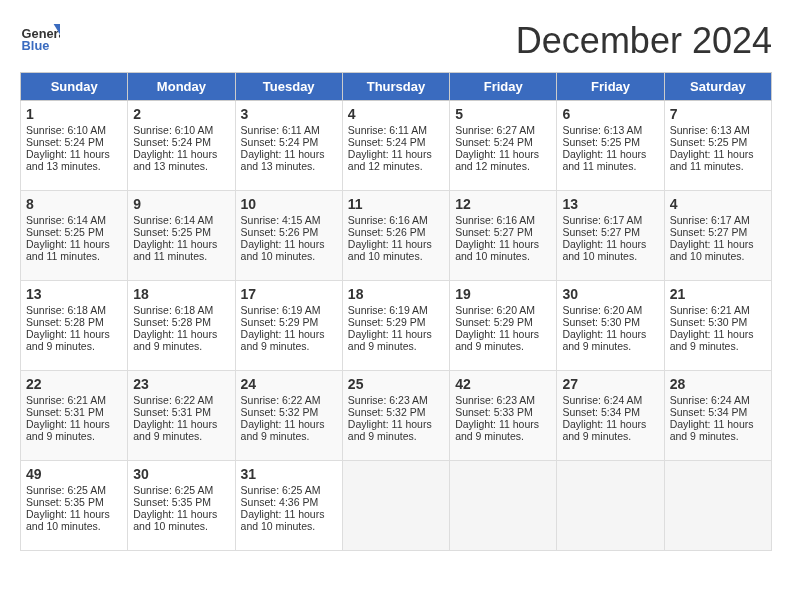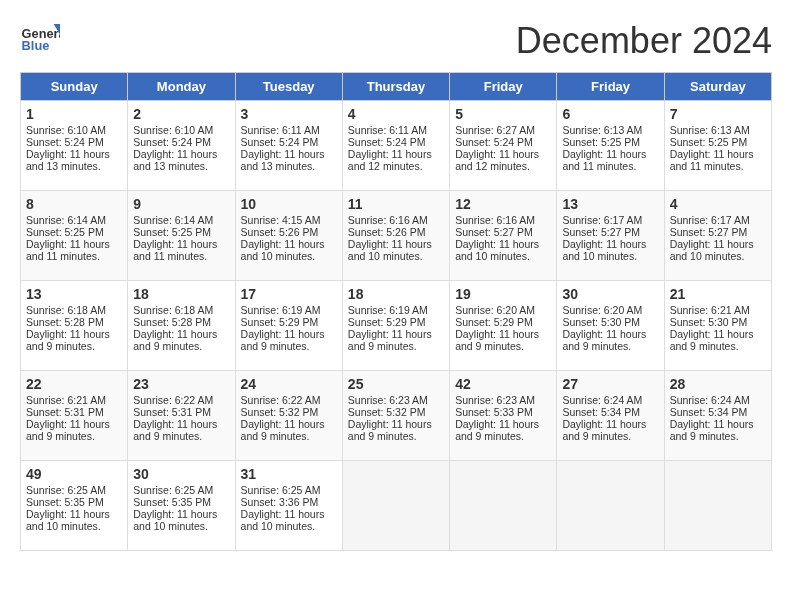--- a/index.html
+++ b/index.html
@@ -228,21 +228,21 @@
         <td><span class="day-num">49</span>
         <span>Sunrise: 6:25 AM</span><br>
         <span>Sunset: 5:35 PM</span><br>
         <span>Daylight: 11 hours and 10 minutes.</span></td>
         <td><span class="day-num">30</span>
         <span>Sunrise: 6:25 AM</span><br>
         <span>Sunset: 5:35 PM</span><br>
         <span>Daylight: 11 hours and 10 minutes.</span></td>
         <td><span class="day-num">31</span>
         <span>Sunrise: 6:25 AM</span><br>
-        <span>Sunset: 3:36 PM</span><br>
+        <span>Sunset: 4:36 PM</span><br>
         <span>Daylight: 11 hours and 10 minutes.</span></td>
         <td class="empty-cell"></td>
         <td class="empty-cell"></td>
         <td class="empty-cell"></td>
         <td class="empty-cell"></td>
       </tr>
     </tbody>
 </table>
 
 </body></html>

